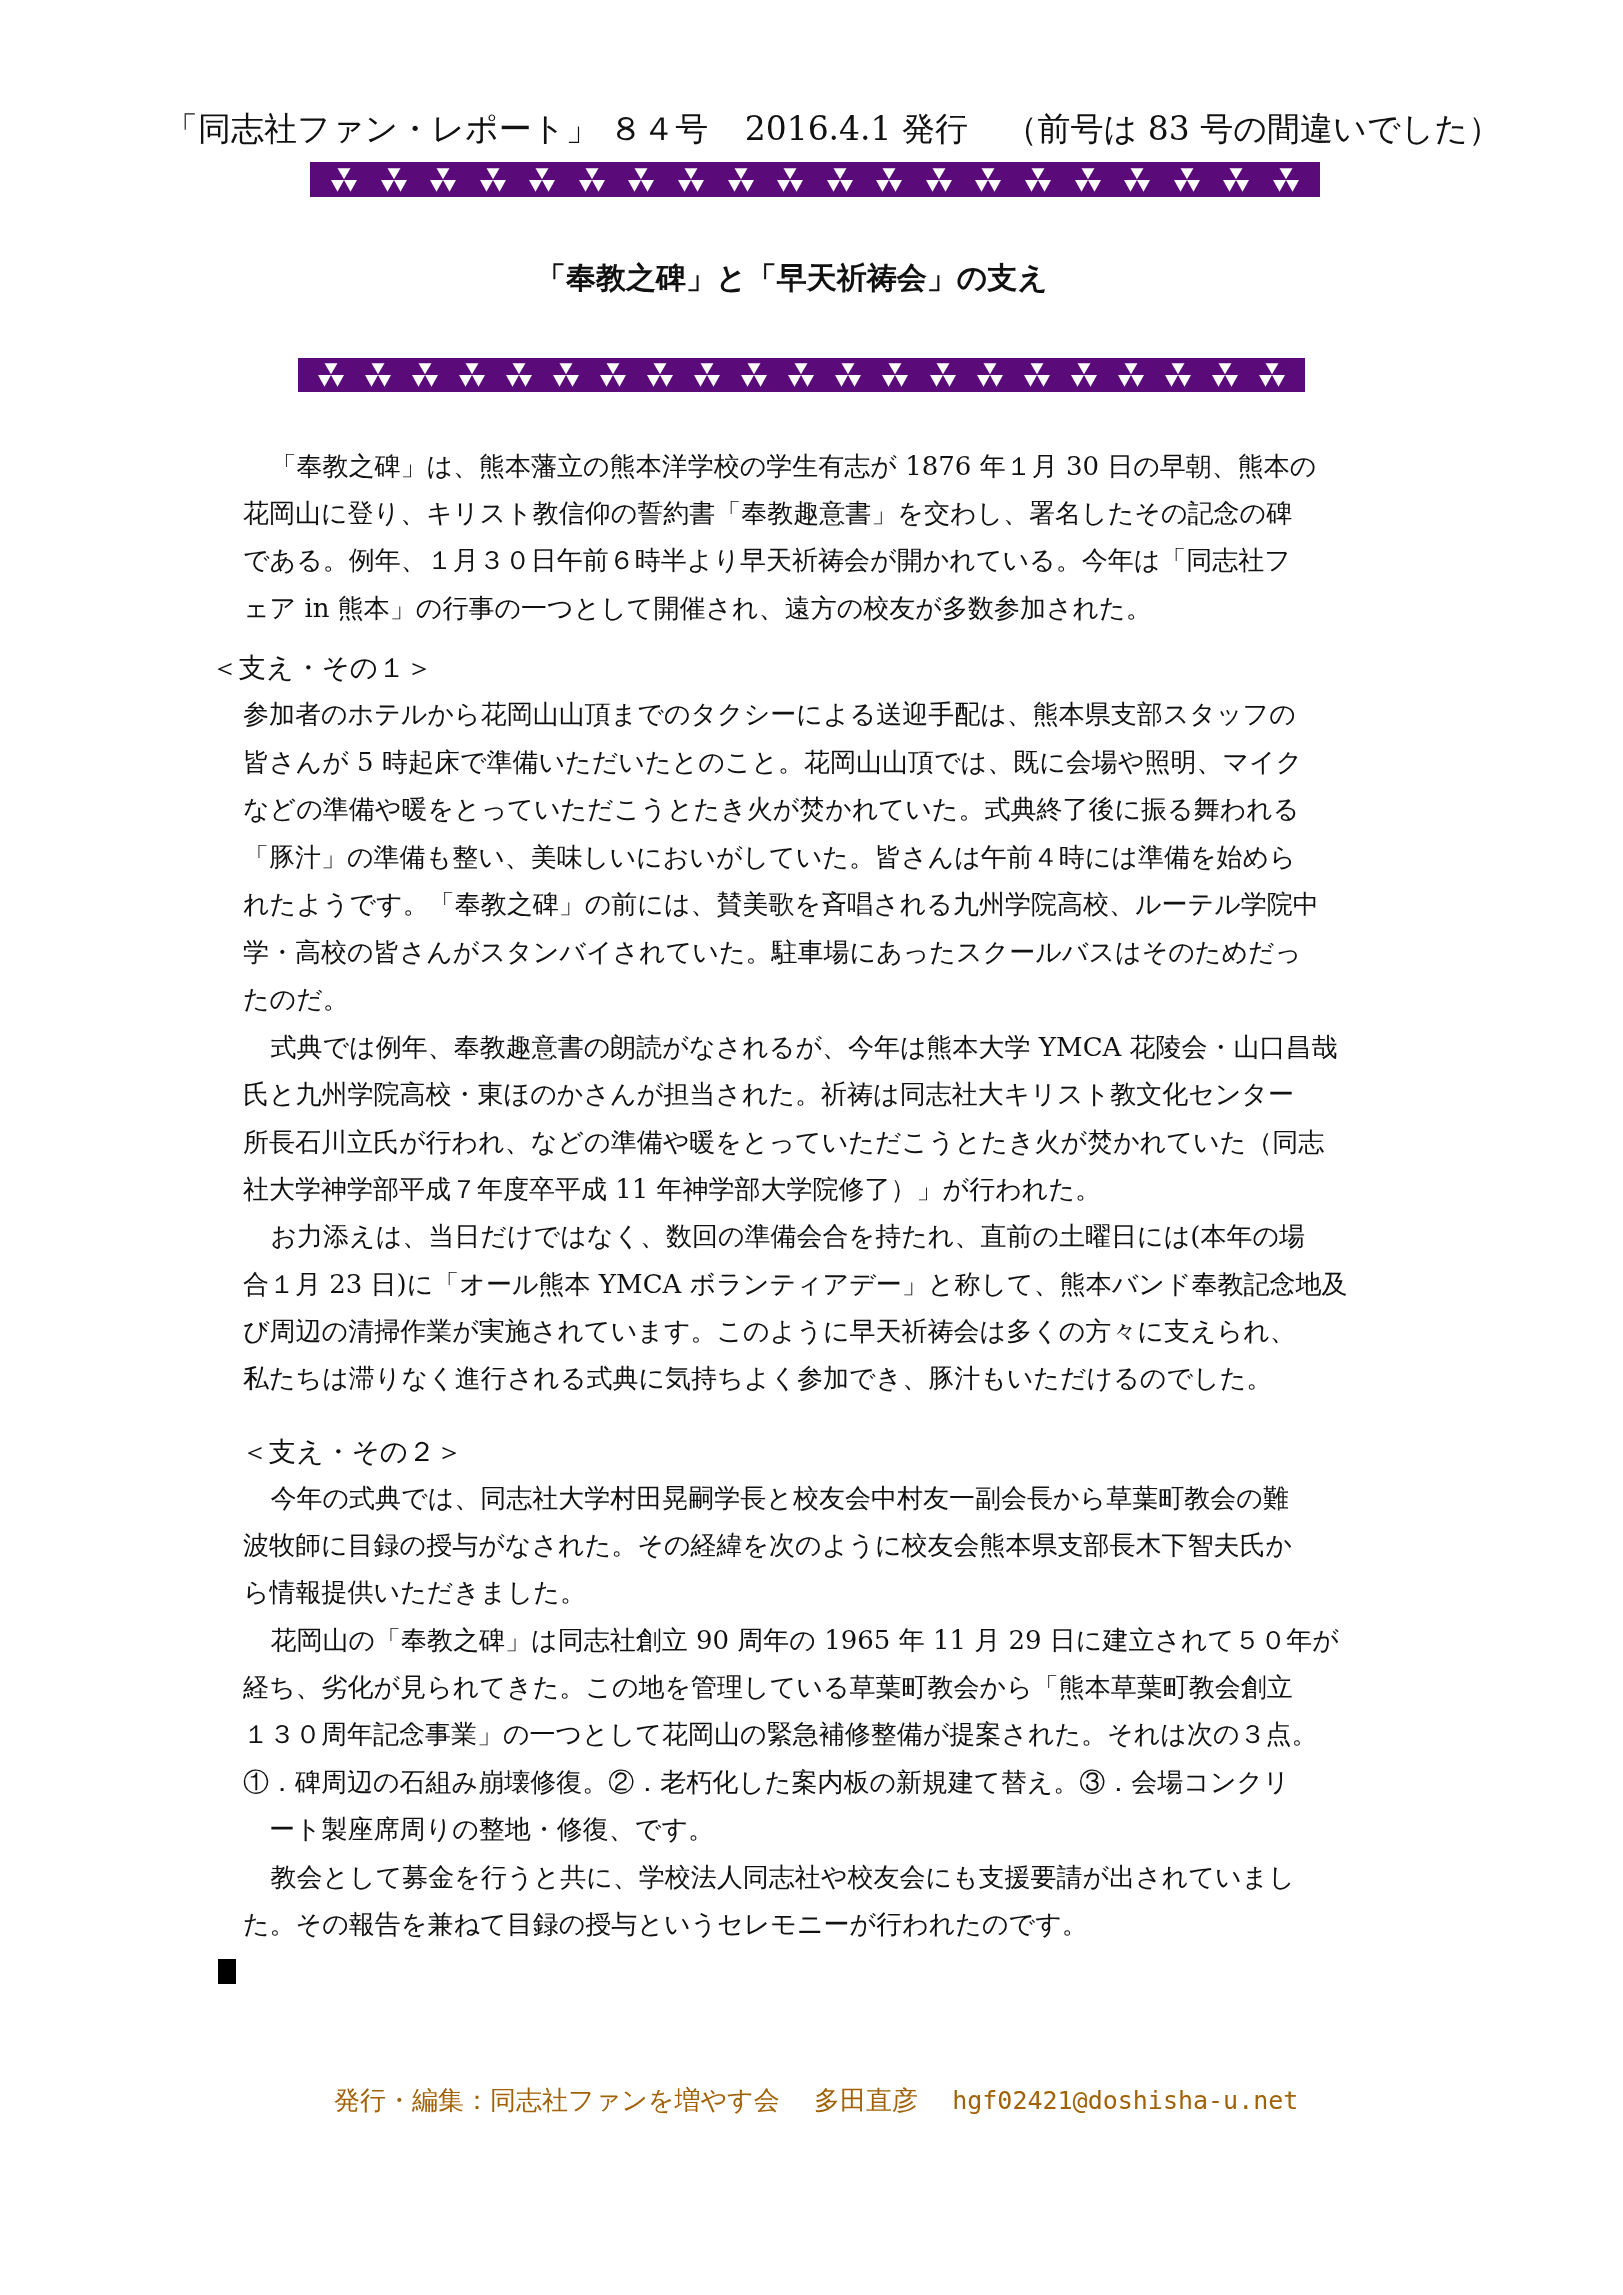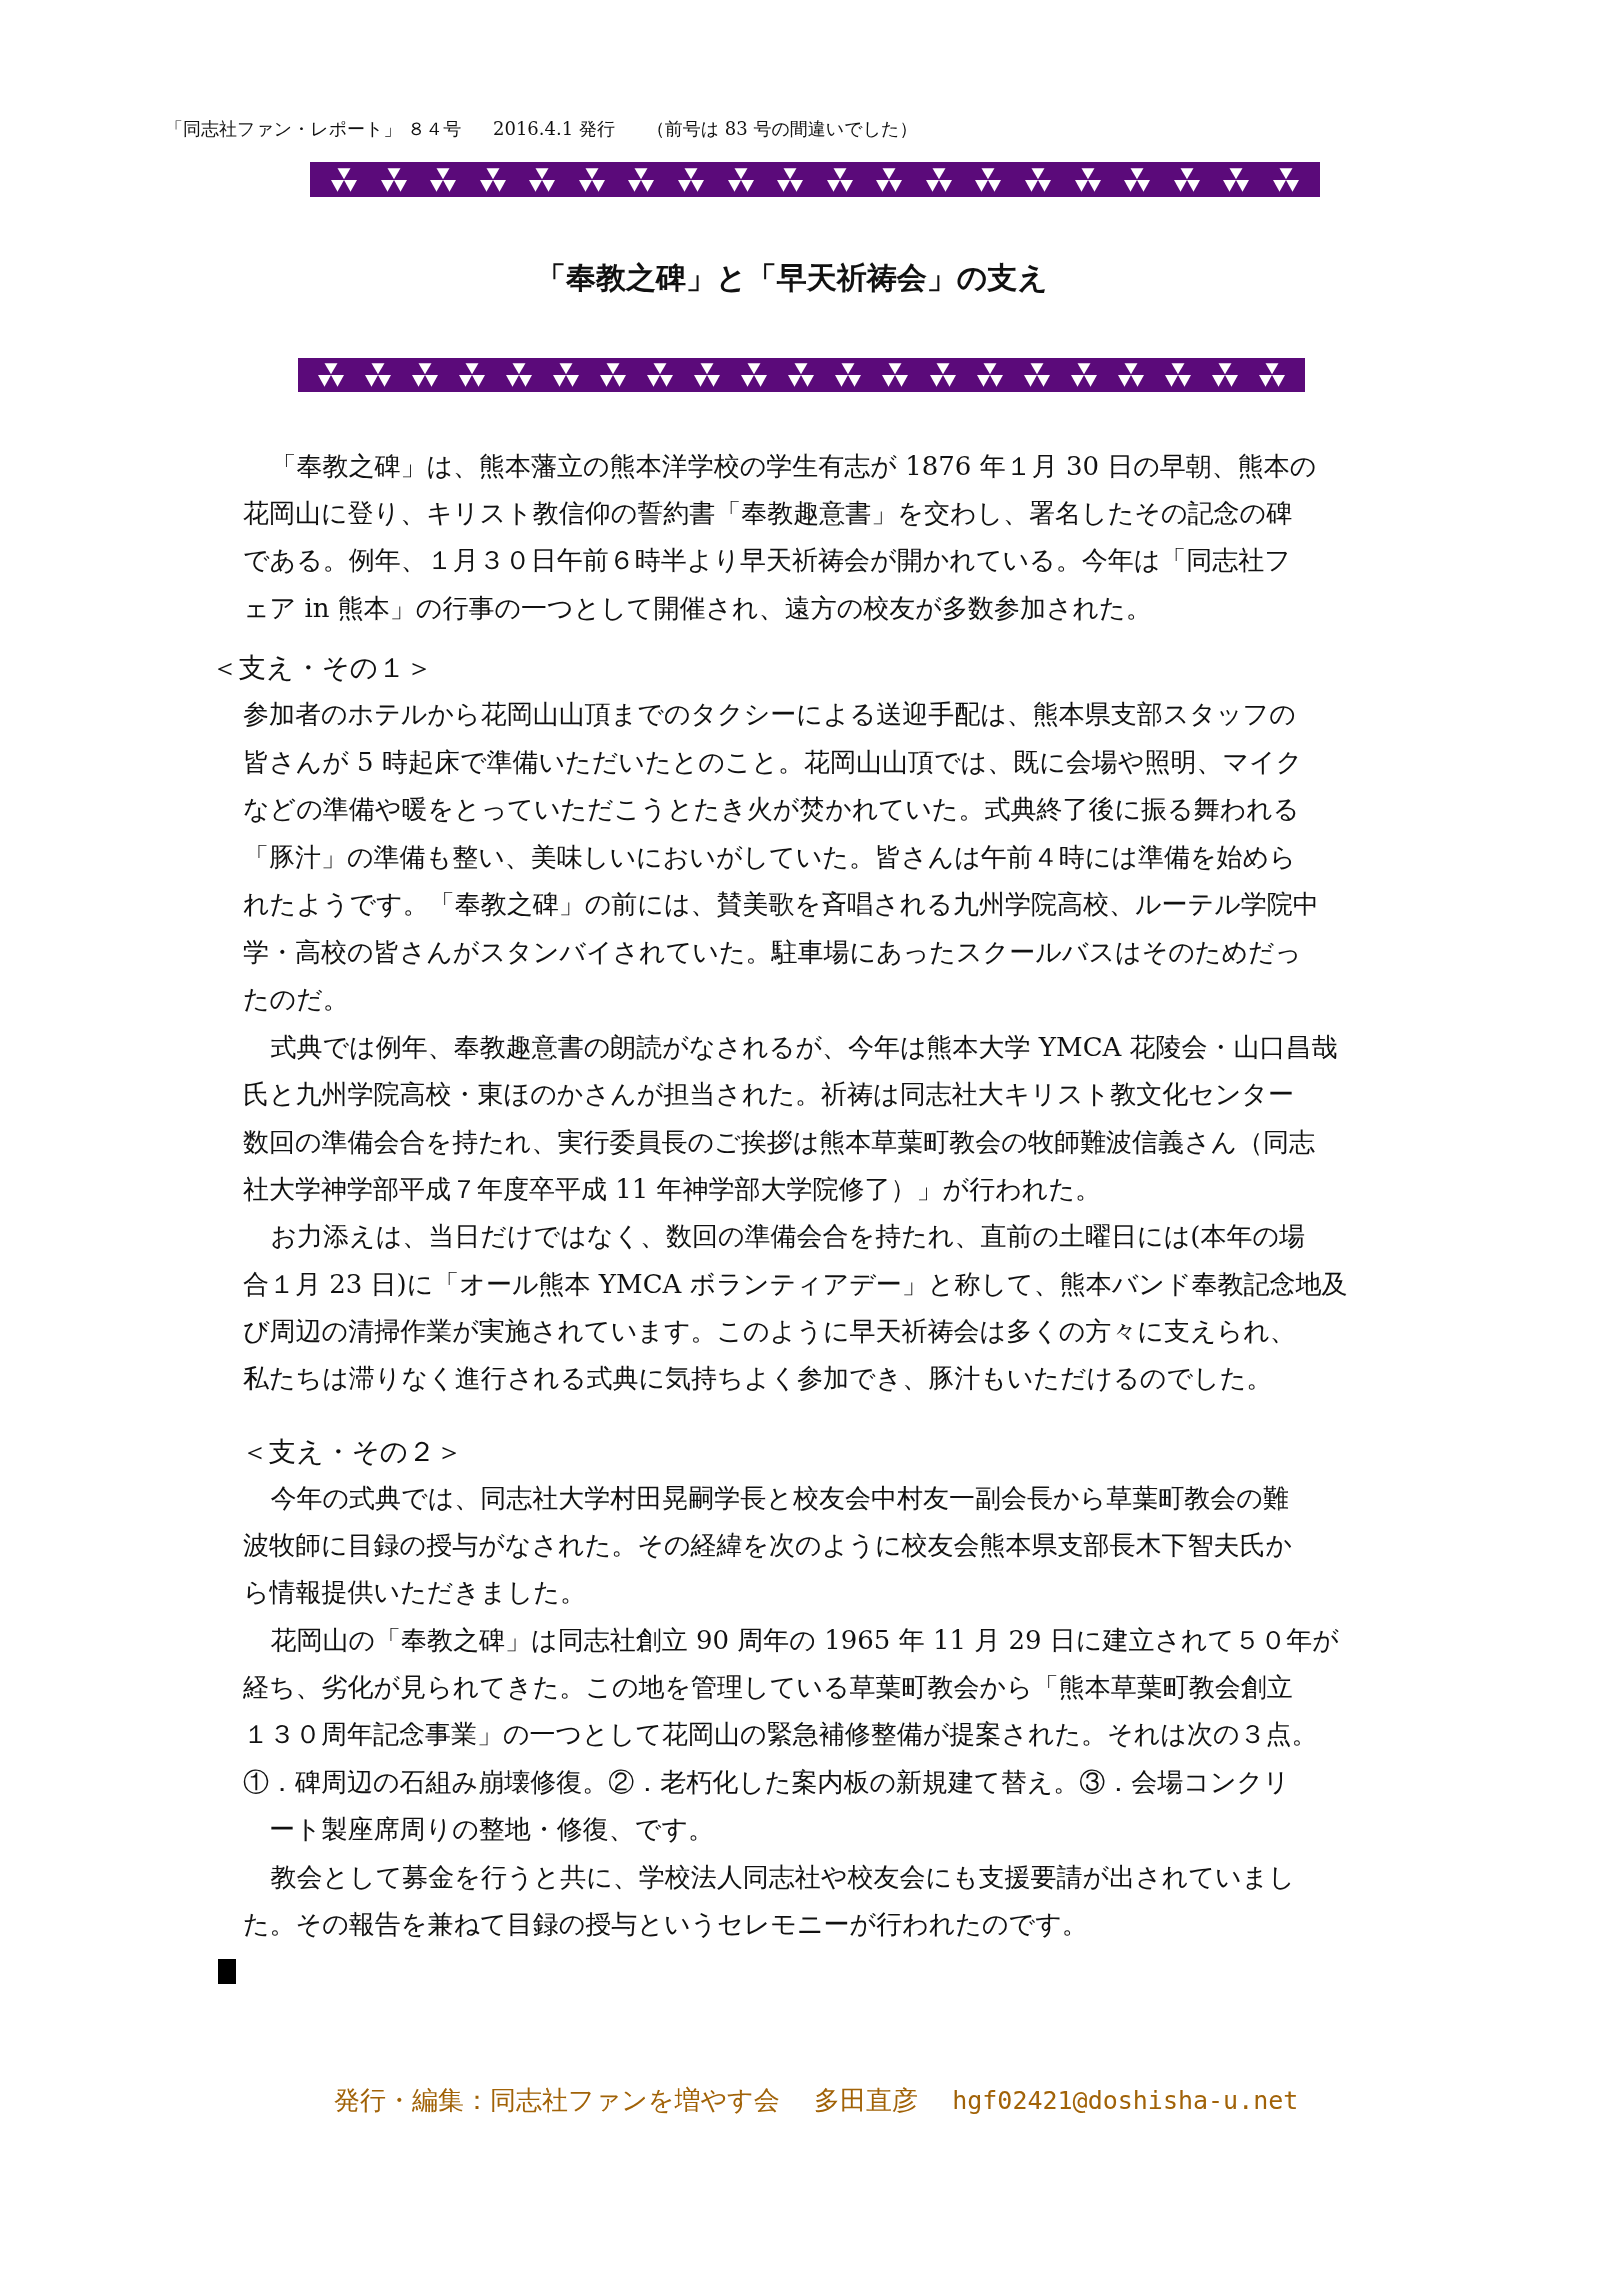--- a/index.html
+++ b/index.html
@@ -12,21 +12,21 @@
       height: 2295px;
       position: relative;
       overflow: hidden;
       color: #111111;
       font-family: "DejaVu Serif", "Liberation Serif", serif;
     }
     .header-line {
       position: absolute;
       left: 165px;
       top: 110px;
-      font-size: 18px;
+      font-size: 33px;
       line-height: 37px;
       white-space: nowrap;
       letter-spacing: 0px;
     }
     .header-line .gap { display: inline-block; width: 26px; }
     .banner {
       position: absolute;
       background: #5b0a7a;
       display: flex;
       align-items: center;
@@ -331,21 +331,21 @@
   <div class="line" style="top:696px;">参加者のホテルから花岡山山頂までのタクシーによる送迎手配は、熊本県支部スタッフの</div>
   <div class="line" style="top:744px;">皆さんが 5 時起床で準備いただいたとのこと。花岡山山頂では、既に会場や照明、マイク</div>
   <div class="line" style="top:791px;">などの準備や暖をとっていただこうとたき火が焚かれていた。式典終了後に振る舞われる</div>
   <div class="line" style="top:839px;">「豚汁」の準備も整い、美味しいにおいがしていた。皆さんは午前４時には準備を始めら</div>
   <div class="line" style="top:886px;">れたようです。「奉教之碑」の前には、賛美歌を斉唱される九州学院高校、ルーテル学院中</div>
   <div class="line" style="top:934px;">学・高校の皆さんがスタンバイされていた。駐車場にあったスクールバスはそのためだっ</div>
   <div class="line" style="top:981px;">たのだ。</div>
 
   <div class="line indent" style="top:1029px;">式典では例年、奉教趣意書の朗読がなされるが、今年は熊本大学 YMCA 花陵会・山口昌哉</div>
   <div class="line" style="top:1076px;">氏と九州学院高校・東ほのかさんが担当された。祈祷は同志社大キリスト教文化センター</div>
-  <div class="line" style="top:1124px;">数回の準備会合を持たれ、実行委員長のご挨拶は熊本草葉町教会の牧師難波信義さん（同志</div>
+  <div class="line" style="top:1124px;">所長石川立氏が行われ、などの準備や暖をとっていただこうとたき火が焚かれていた（同志</div>
   <div class="line" style="top:1171px;">社大学神学部平成７年度卒平成 11 年神学部大学院修了）」が行われた。</div>
 
   <div class="line indent" style="top:1218px;">お力添えは、当日だけではなく、数回の準備会合を持たれ、直前の土曜日には(本年の場</div>
   <div class="line" style="top:1266px;">合１月 23 日)に「オール熊本 YMCA ボランティアデー」と称して、熊本バンド奉教記念地及</div>
   <div class="line" style="top:1313px;">び周辺の清掃作業が実施されています。このように早天祈祷会は多くの方々に支えられ、</div>
   <div class="line" style="top:1360px;">私たちは滞りなく進行される式典に気持ちよく参加でき、豚汁もいただけるのでした。</div>
 </div>
 
 <div class="section-heading" style="left:241px; top:1433px;">＜支え・その２＞</div>
 

